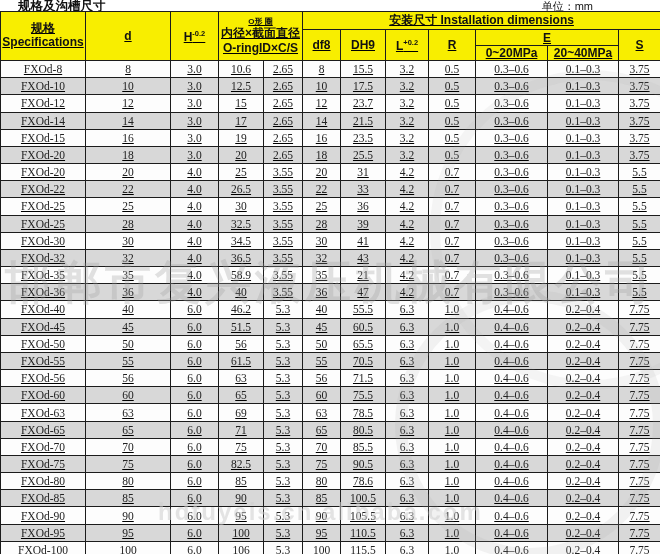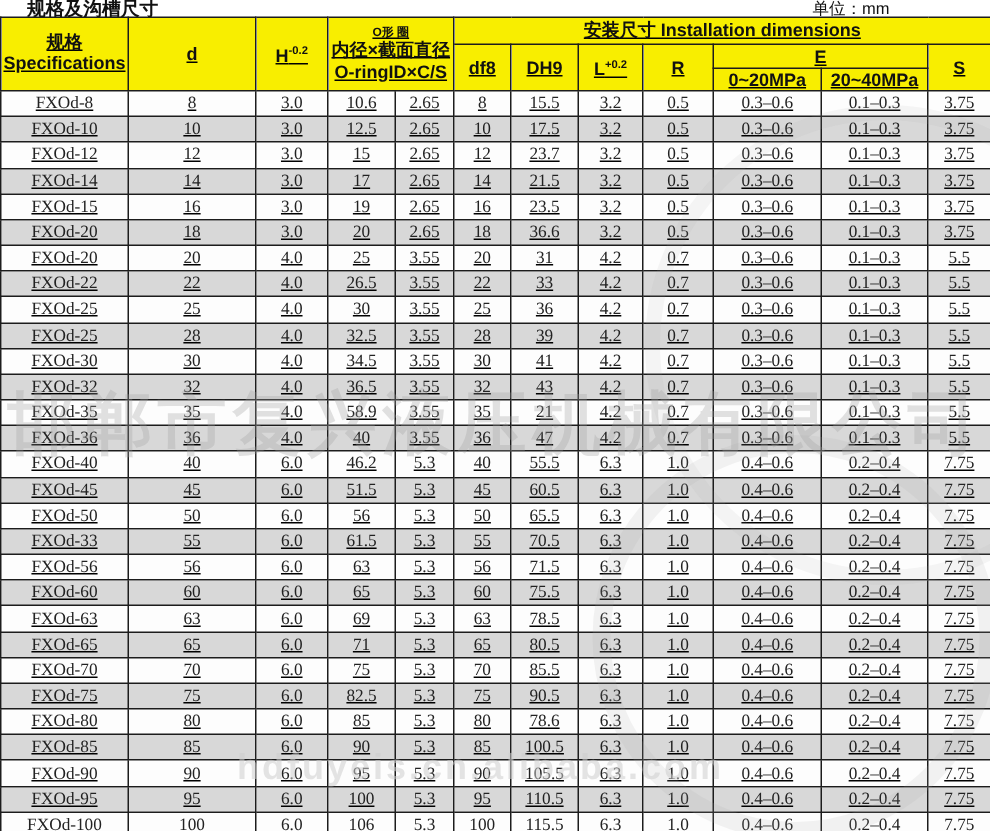--- a/index.html
+++ b/index.html
@@ -245,21 +245,21 @@
           <td>0.1–0.3</td>
           <td>3.75</td>
         </tr>
         <tr class="stripe">
           <td>FXOd-20</td>
           <td>18</td>
           <td>3.0</td>
           <td>20</td>
           <td>2.65</td>
           <td>18</td>
-          <td>36.6</td>
+          <td>25.5</td>
           <td>3.2</td>
           <td>0.5</td>
           <td>0.3–0.6</td>
           <td>0.1–0.3</td>
           <td>3.75</td>
         </tr>
         <tr>
           <td>FXOd-20</td>
           <td>20</td>
           <td>4.0</td>
@@ -407,21 +407,21 @@
           <td>5.3</td>
           <td>50</td>
           <td>65.5</td>
           <td>6.3</td>
           <td>1.0</td>
           <td>0.4–0.6</td>
           <td>0.2–0.4</td>
           <td>7.75</td>
         </tr>
         <tr class="stripe">
-          <td>FXOd-33</td>
+          <td>FXOd-55</td>
           <td>55</td>
           <td>6.0</td>
           <td>61.5</td>
           <td>5.3</td>
           <td>55</td>
           <td>70.5</td>
           <td>6.3</td>
           <td>1.0</td>
           <td>0.4–0.6</td>
           <td>0.2–0.4</td>

